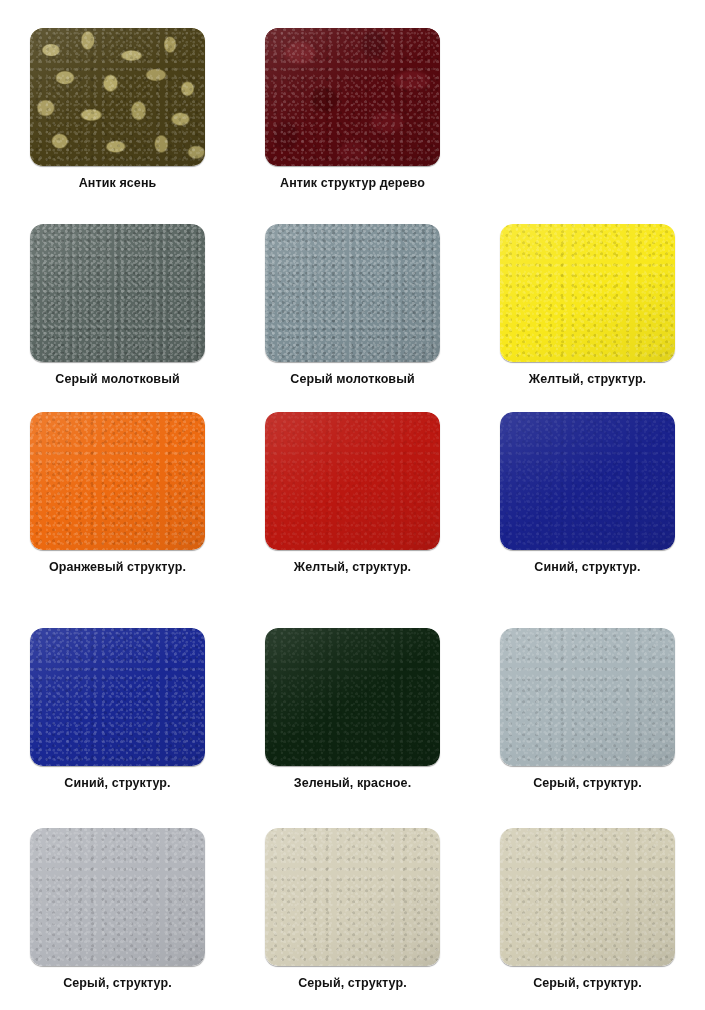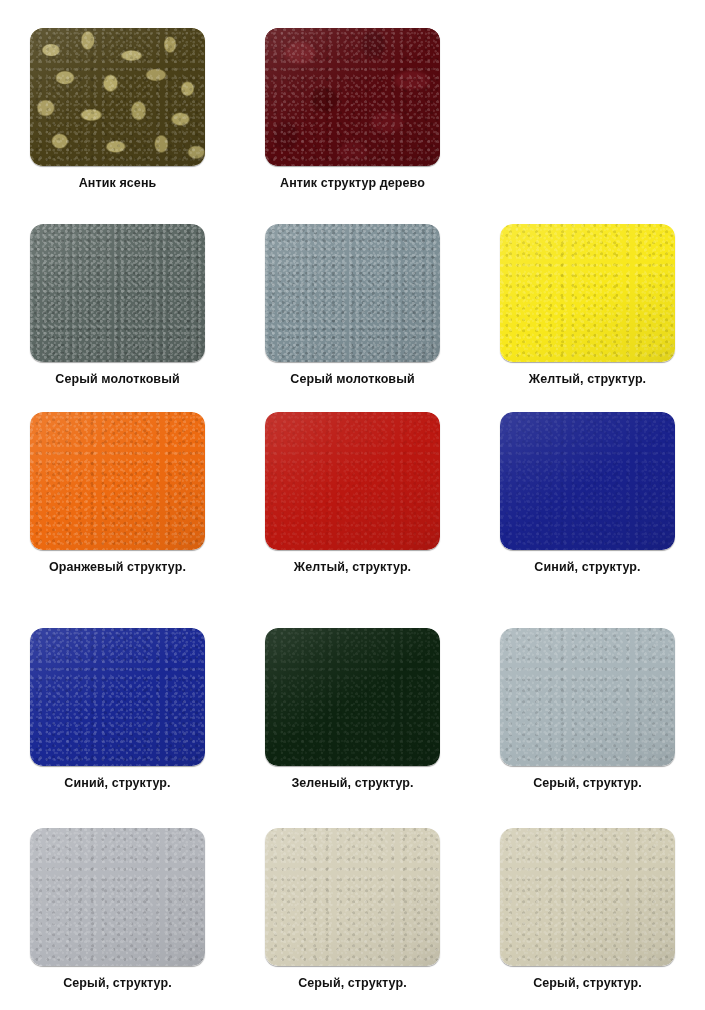--- a/index.html
+++ b/index.html
@@ -235,21 +235,21 @@
         </div>
         <div class="swatch-caption">Синий, структур.</div>
       </div>
       <div class="swatch-cell">
         <div class="swatch-chip">
           <div class="chip-base" style="background: rgb(13, 36, 16);"></div>
           <div class="chip-mottle"></div>
           <div class="chip-grain smooth"></div>
           <div class="chip-sheen"></div>
         </div>
-        <div class="swatch-caption">Зеленый, структур.</div>
+        <div class="swatch-caption">Зеленый, красное.</div>
       </div>
       <div class="swatch-cell">
         <div class="swatch-chip">
           <div class="chip-base" style="background: rgb(168, 181, 186);"></div>
           <div class="chip-mottle"></div>
           <div class="chip-grain"></div>
           <div class="chip-sheen"></div>
         </div>
         <div class="swatch-caption">Серый, структур.</div>
       </div>

